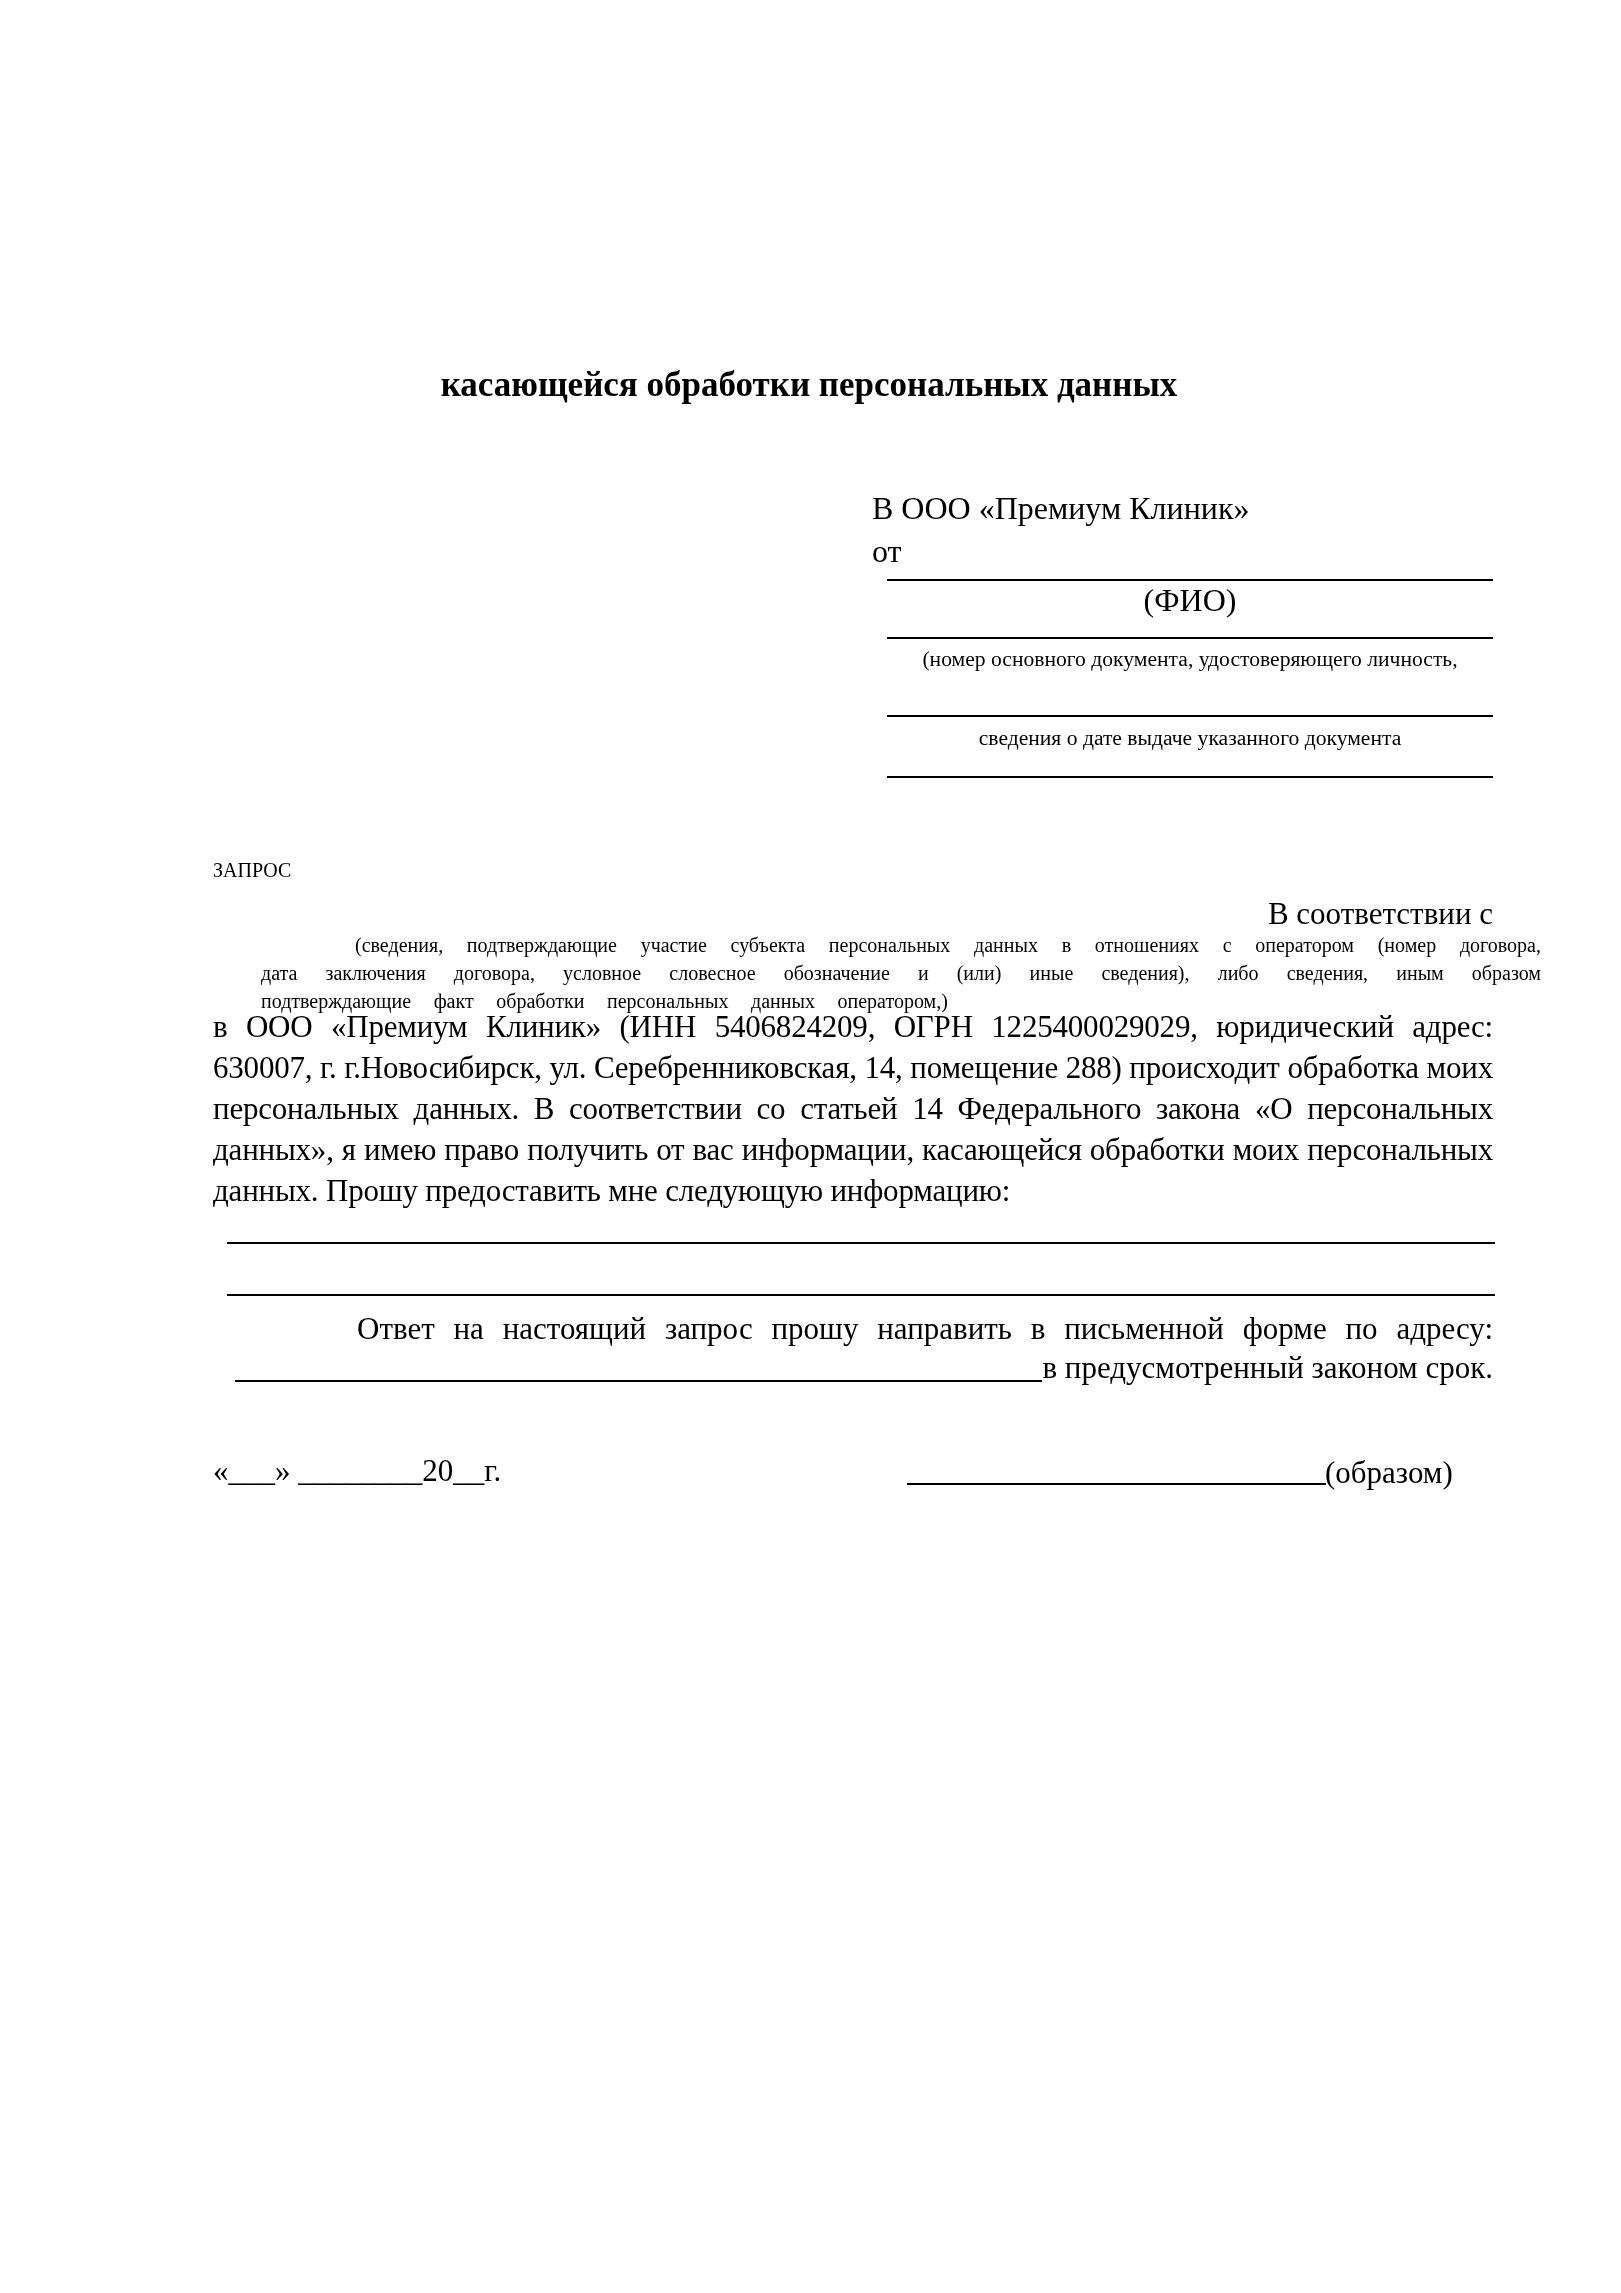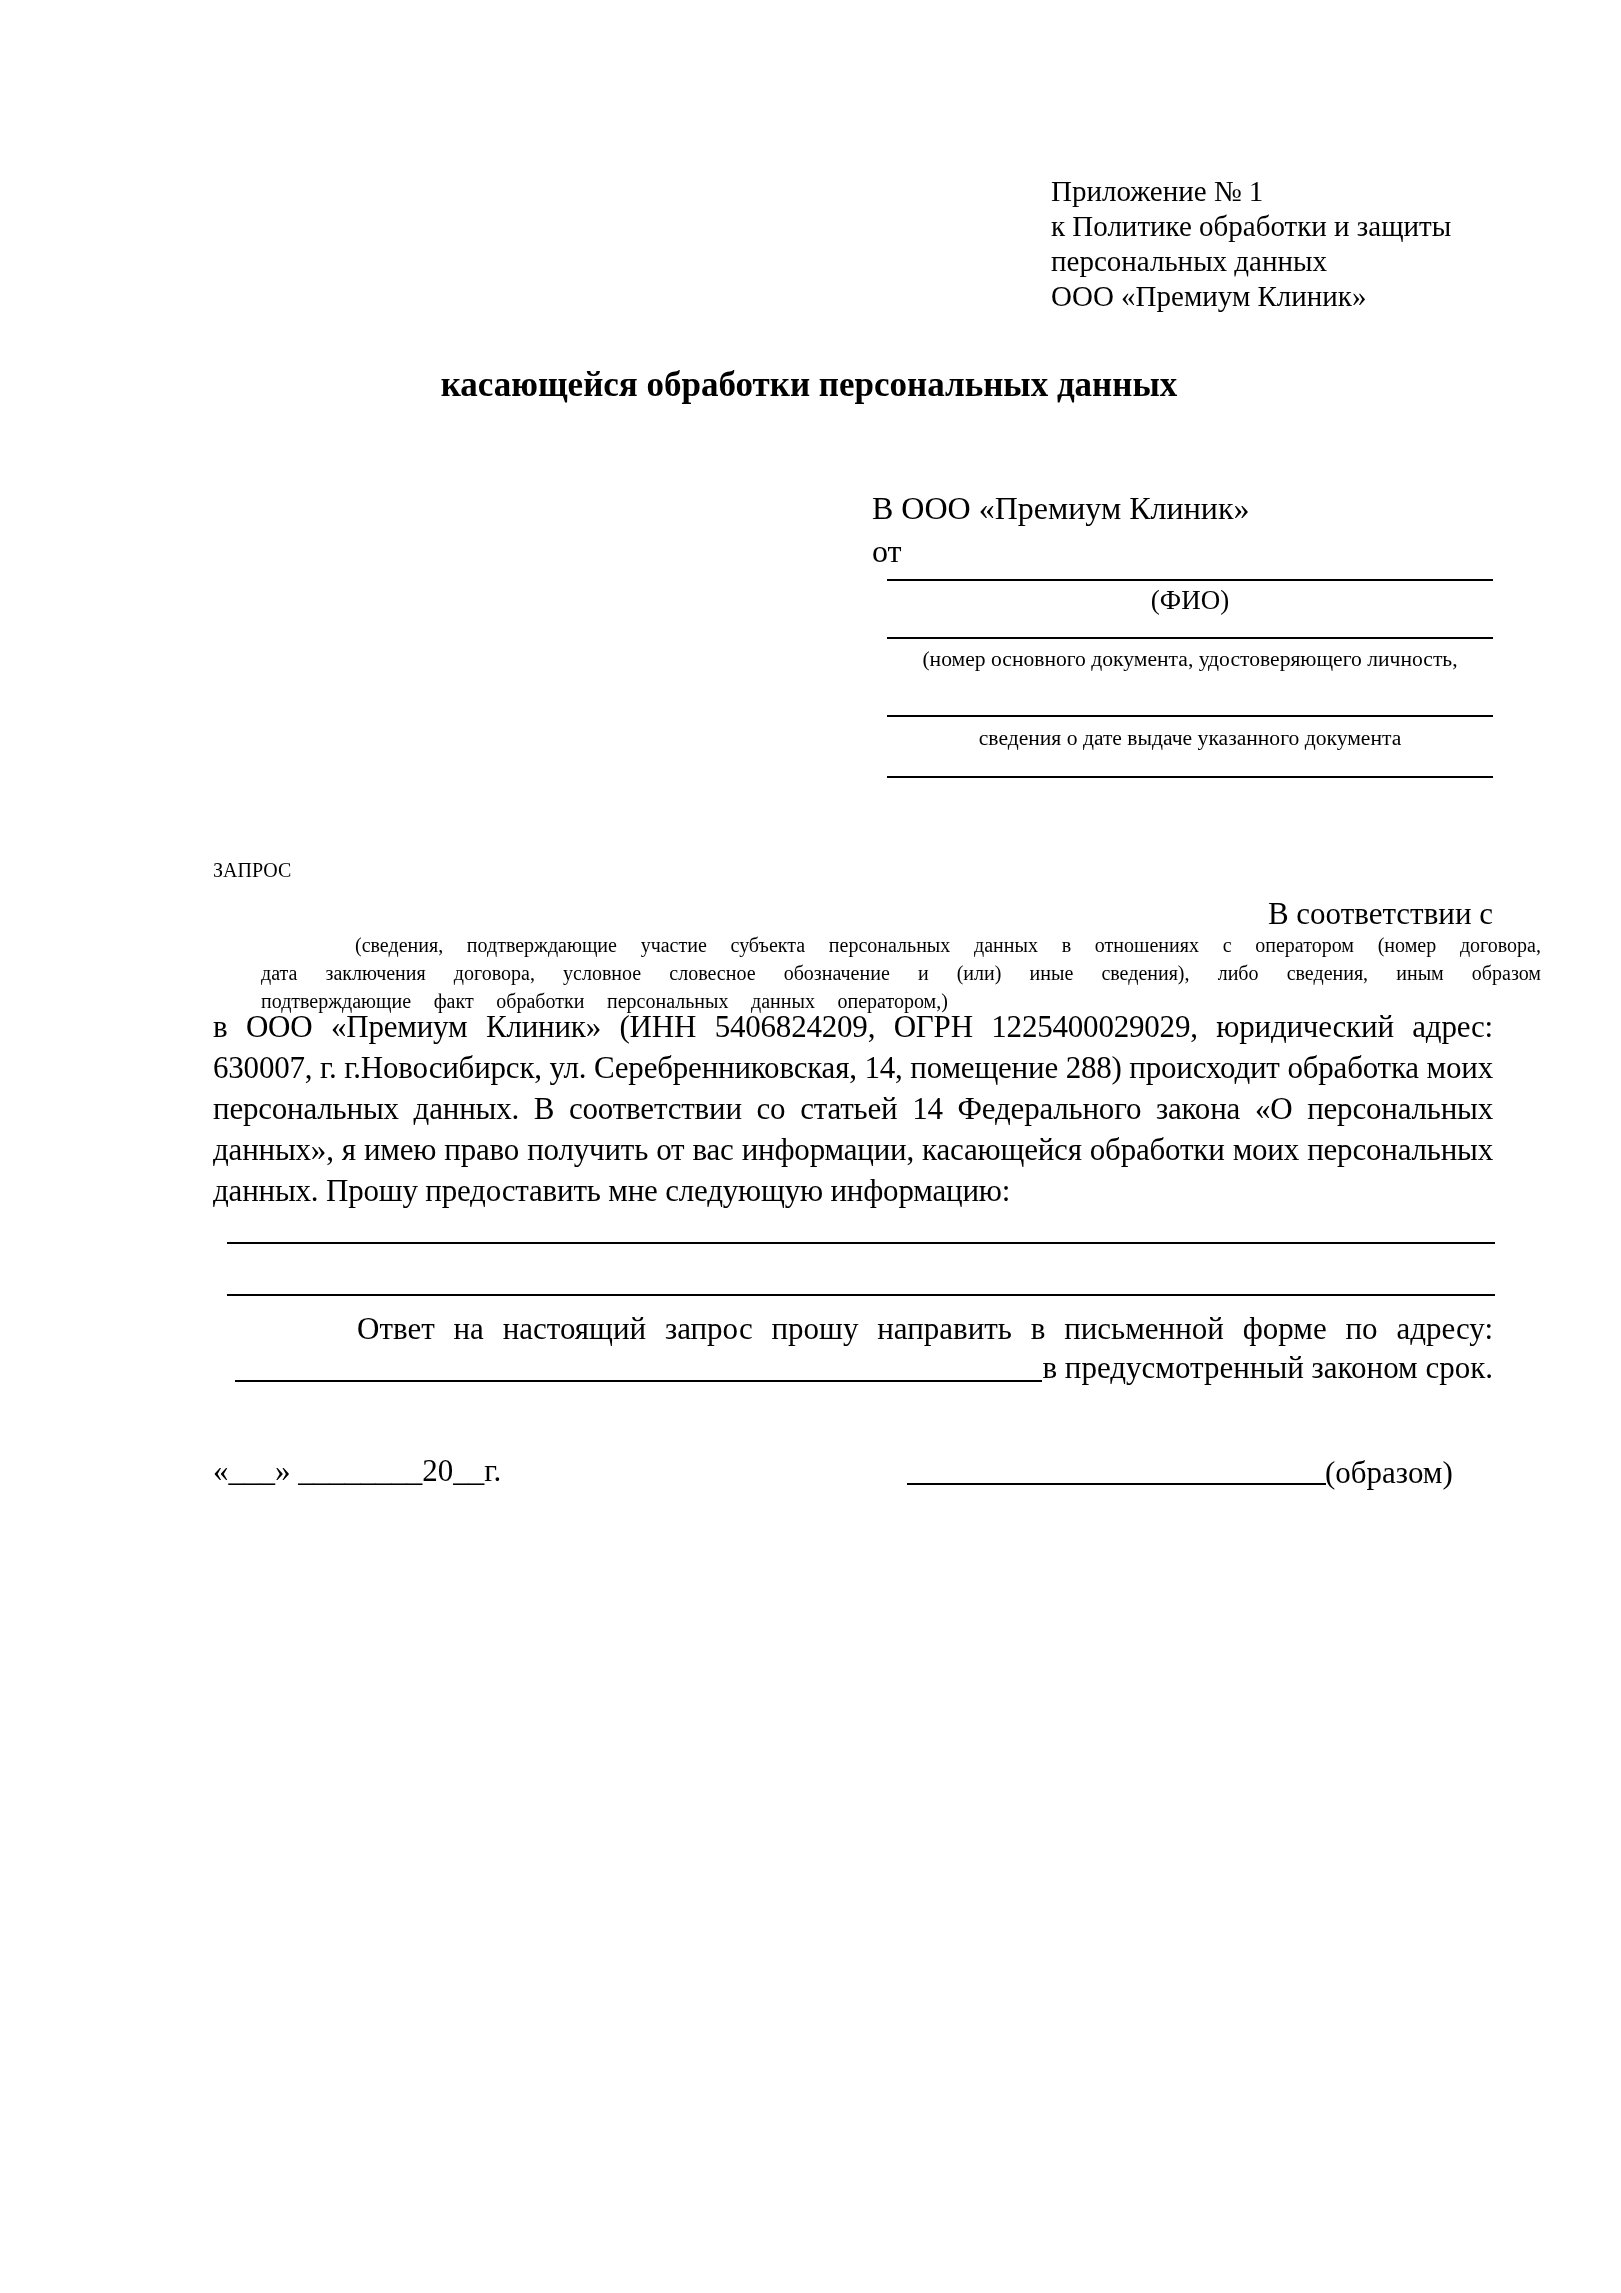--- a/index.html
+++ b/index.html
@@ -27,21 +27,21 @@
     left: 157px; top: 365px; width: 1304px;
     font-size: 35px; font-weight: bold; line-height: 40px;
     text-align: center;
   }
   .addr-to   { left: 872px; top: 490px; font-size: 32px; white-space: nowrap; }
   .addr-from { left: 872px; top: 533px; font-size: 32px; white-space: nowrap; }
   .addr-caption {
     left: 887px; width: 606px;
     text-align: center; font-size: 21.6px; line-height: 25.5px;
   }
-  .addr-caption.fio { font-size: 27px; }
+  .addr-caption.fio { font-size: 32px; }
   .request-heading {
     left: 213px; top: 859px; width: 1280px;
     text-align: left; font-size: 20px;
   }
   .accordance-row {
     left: 213px; top: 896px; width: 1280px;
     display: flex; align-items: flex-end;
     font-size: 31px;
     flex-direction: column;
   }
@@ -77,26 +77,20 @@
   }
   .address-row .suffix { white-space: nowrap; }
   .footer-date { left: 213px; top: 1453px; font-size: 31px; white-space: nowrap; }
   .signature-caption { left: 1325px; top: 1455px; font-size: 31px; white-space: nowrap; }
 </style>
 </head>
 <body>
 
 <div class="page">
 
-  <div class="abs appendix">
-    <div>Приложение № 1</div>
-    <div>к Политике обработки и защиты</div>
-    <div>персональных данных</div>
-    <div>ООО «Премиум Клиник»</div>
-  </div>
 
   <div class="abs form-title">
     <div>касающейся обработки персональных данных</div>
   </div>
 
   <div class="abs addr-to">В ООО «Премиум Клиник»</div>
   <div class="abs addr-from">от</div>
 
   <div class="rule" style="left:887px; width:606px; top:579px;"></div>
   <div class="abs addr-caption fio" style="top:588px;">(ФИО)</div>

